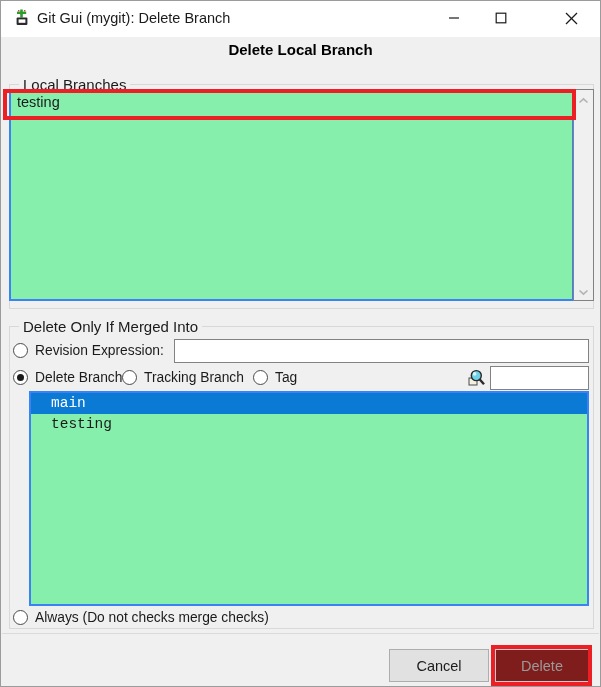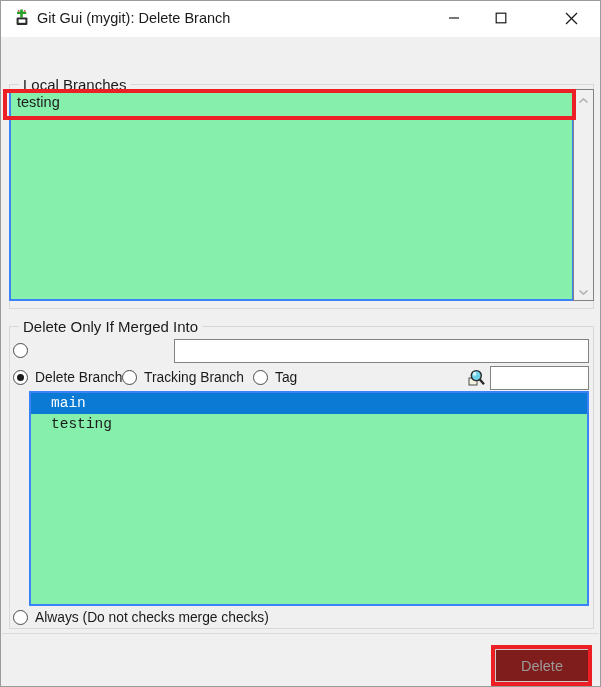--- a/index.html
+++ b/index.html
@@ -288,20 +288,21 @@
     <div class="win-btn btn-close">
       <span>
         <svg width="13" height="13" viewBox="0 0 13 13">
           <line x1="1" y1="1" x2="12" y2="12" stroke="#1b1b1b" stroke-width="1.2"></line>
           <line x1="12" y1="1" x2="1" y2="12" stroke="#1b1b1b" stroke-width="1.2"></line>
         </svg>
       </span>
     </div>
   </div>
 
+  <div class="dialog-heading">Delete Local Branch</div>
 
   <div class="groupbox gb-local">
     <span class="group-legend">Local Branches</span>
   </div>
 
   <div class="listbox lb-top">
     <div class="row">testing</div>
   </div>
 
   <div class="scrollbar">
@@ -322,20 +323,21 @@
   </div>
 
   <div class="annot annot-branch"></div>
 
   <div class="groupbox gb-merged">
     <span class="group-legend">Delete Only If Merged Into</span>
   </div>
 
   <div class="radio-row rr-rev">
     <span class="radio"></span>
+    <span class="radio-label">Revision Expression:</span>
   </div>
   <div class="textinput ti-rev" placeholder=""></div>
 
   <div class="radio-row rr-local">
     <span class="radio checked"></span>
     <span class="radio-label">Delete Branch</span>
   </div>
   <div class="radio-row rr-track">
     <span class="radio"></span>
     <span class="radio-label">Tracking Branch</span>
@@ -360,17 +362,18 @@
     <div class="mono-row">testing</div>
   </div>
 
   <div class="radio-row rr-always">
     <span class="radio"></span>
     <span class="radio-label">Always (Do not checks merge checks)</span>
   </div>
 
   <div class="separator"></div>
 
+  <div class="dlg-btn btn-cancel">Cancel</div>
   <div class="dlg-btn btn-delete">Delete</div>
 
   <div class="annot annot-delete"></div>
 
 </div>
 
 </body></html>

